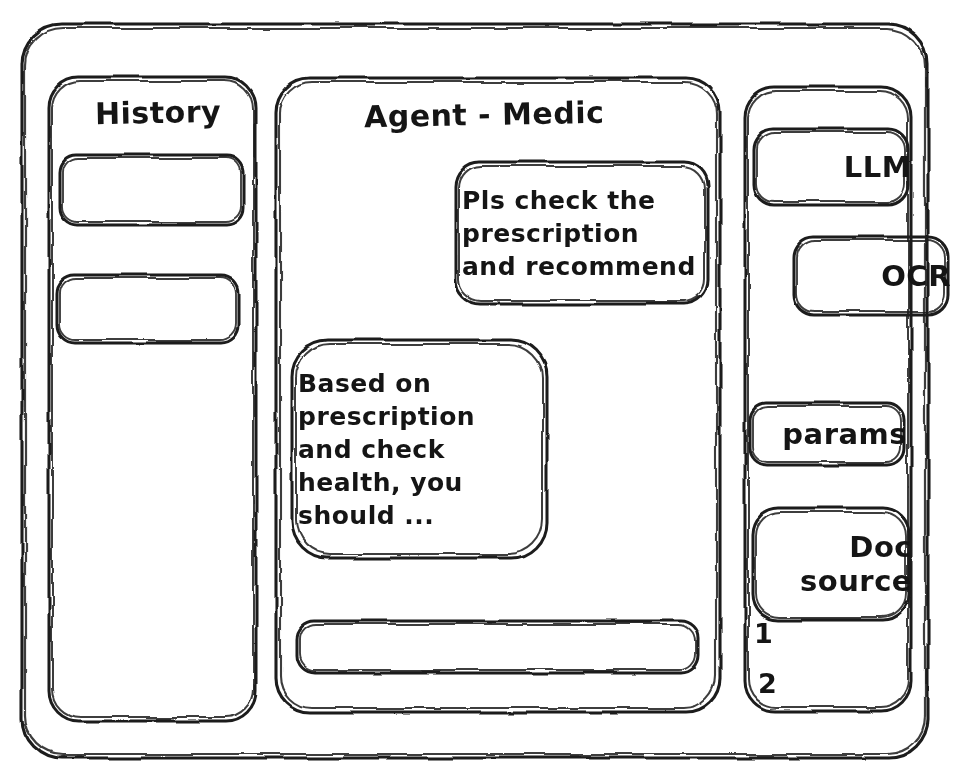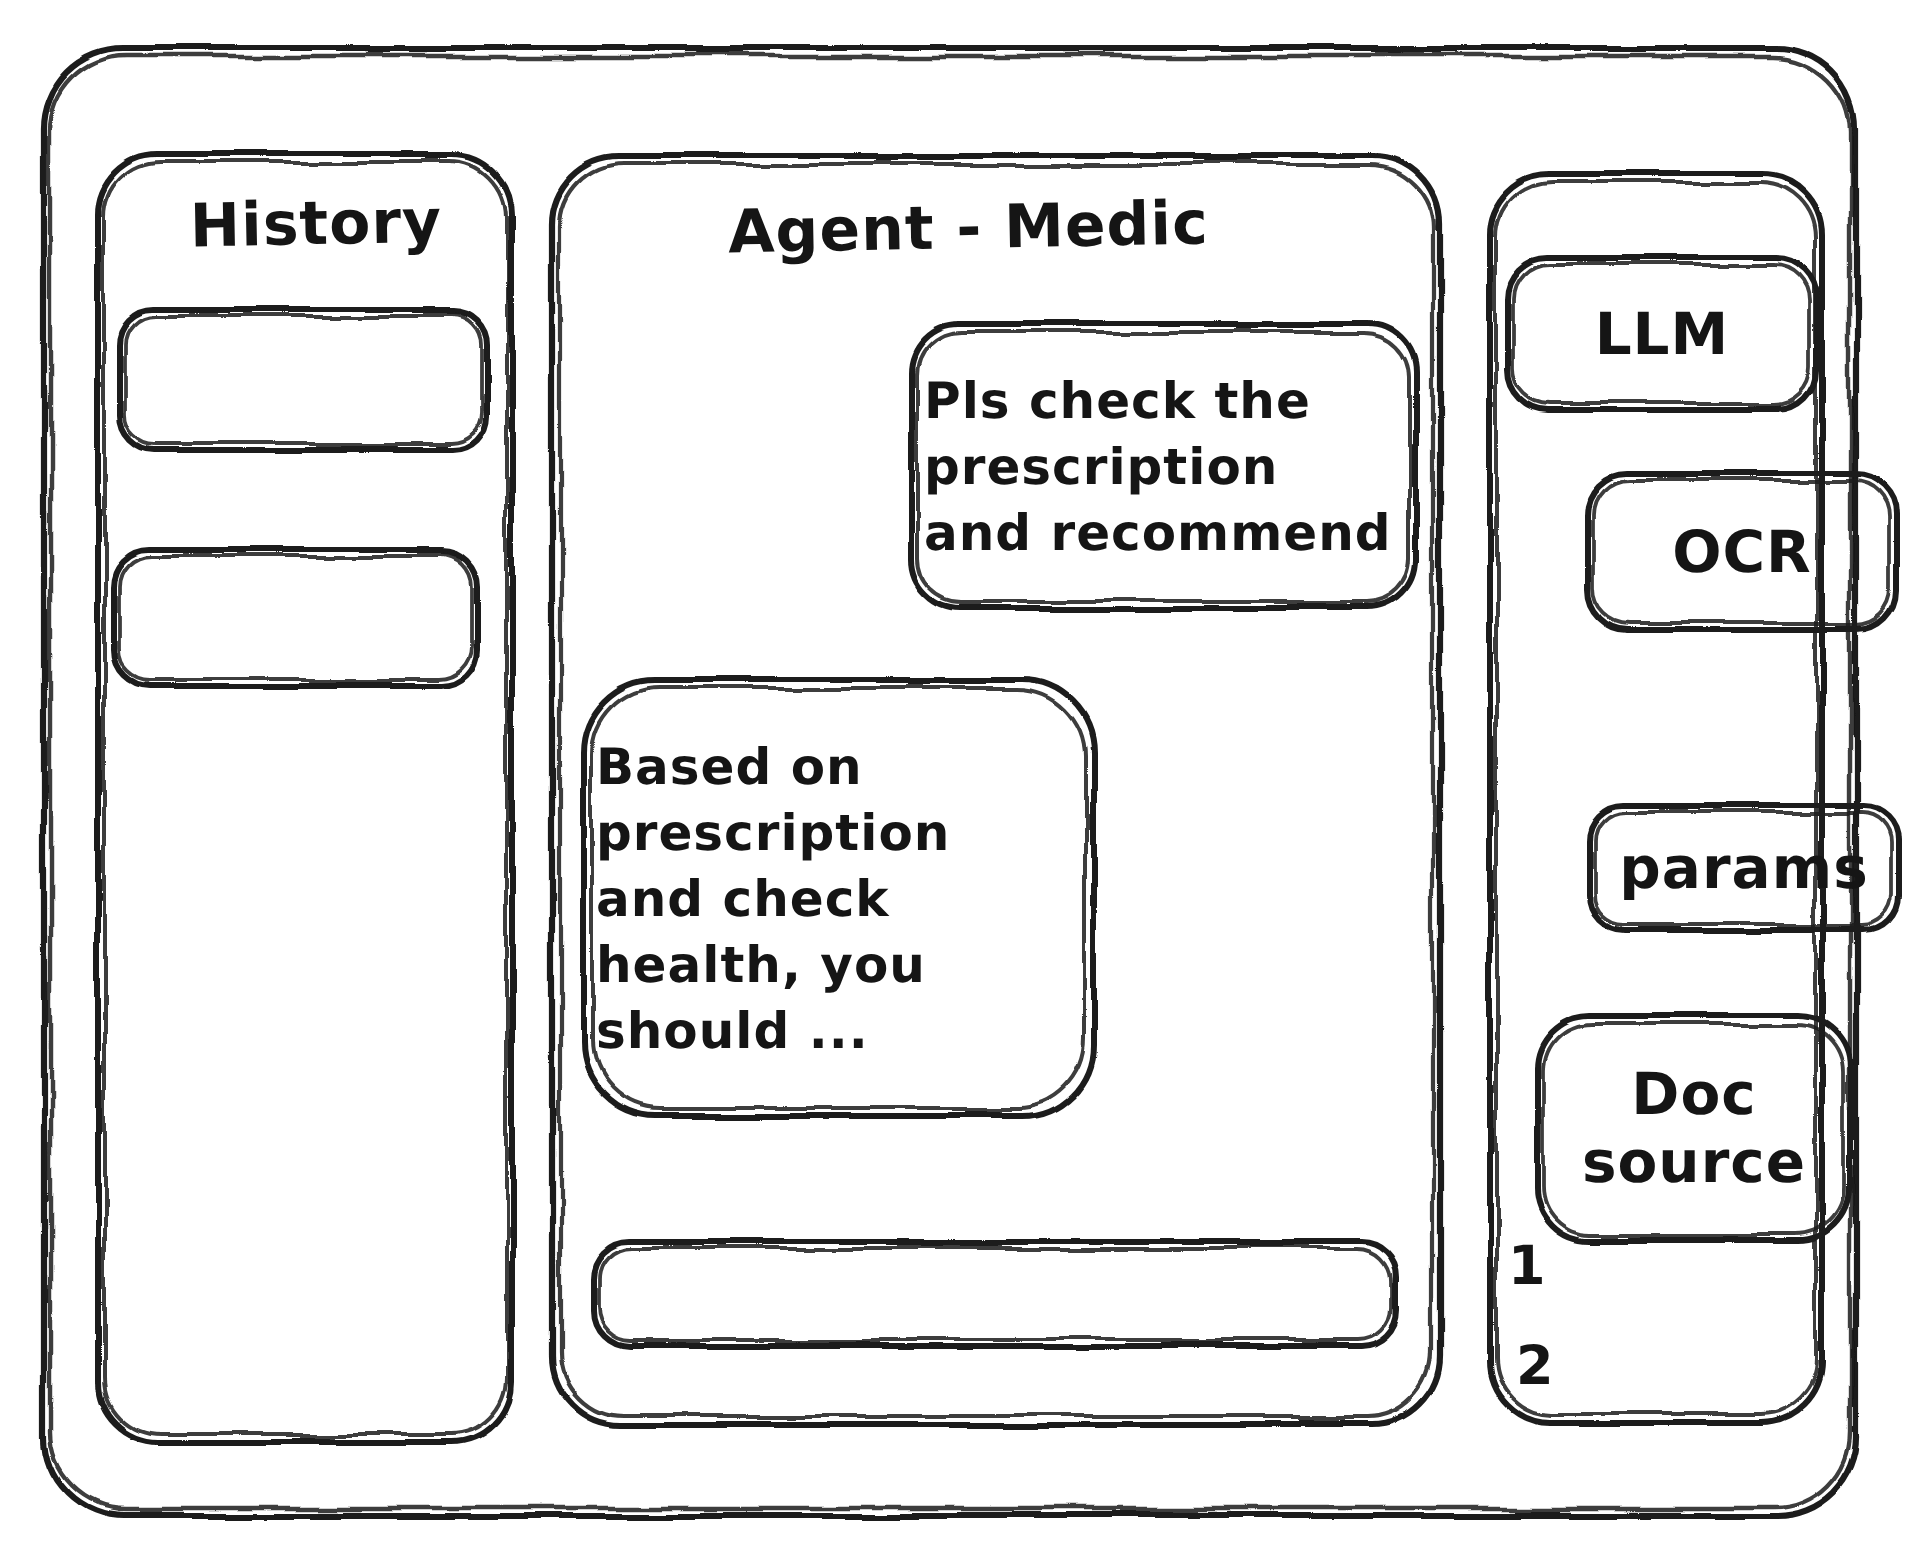--- a/index.html
+++ b/index.html
@@ -74,21 +74,21 @@
     line-height: 33px;
     width: 100%;
     align-self: center;
     padding: 0 10px;
     box-sizing: border-box;
     white-space: pre-line;
   }
   .chip-text {
     font-size: 29px;
     line-height: 34px;
-    text-align: center;
+    text-align: right;
     width: 100%;
     align-self: center;
     white-space: pre-line;
   }
   .list-num {
     position: absolute;
     font-size: 27px;
     line-height: 1;
   }
   .empty-slot { }
@@ -212,31 +212,31 @@
   <div class="box" style="left:791px; top:234px; width:160px; height:84px; cursor:pointer;">
     <svg viewBox="0 0 160 84" preserveAspectRatio="none">
       <rect class="rough-stroke" x="3" y="3" width="154" height="78" rx="20" ry="20" stroke-width="3"></rect>
       <rect class="rough-stroke s2" x="6" y="6" width="148" height="72" rx="18" ry="18" stroke-width="1.9"></rect>
     </svg>
     <div class="content">
       <div class="chip-text hand">OCR</div>
     </div>
   </div>
 
-  <div class="box" style="left:747px; top:400px; width:160px; height:68px; cursor:pointer;margin-left:45px;">
+  <div class="box" style="left:747px; top:400px; width:160px; height:68px; cursor:pointer;">
     <svg viewBox="0 0 160 68" preserveAspectRatio="none">
       <rect class="rough-stroke" x="3" y="3" width="154" height="62" rx="17" ry="17" stroke-width="3"></rect>
       <rect class="rough-stroke s2" x="6" y="6" width="148" height="56" rx="15" ry="15" stroke-width="1.9"></rect>
     </svg>
     <div class="content">
       <div class="chip-text hand">params</div>
     </div>
   </div>
 
-  <div class="box" style="left:750px; top:505px; width:162px; height:118px; cursor:pointer;margin-left:16px;">
+  <div class="box" style="left:750px; top:505px; width:162px; height:118px; cursor:pointer;">
     <svg viewBox="0 0 162 118" preserveAspectRatio="none">
       <rect class="rough-stroke" x="3" y="3" width="156" height="112" rx="26" ry="26" stroke-width="3"></rect>
       <rect class="rough-stroke s2" x="6" y="7" width="150" height="105" rx="24" ry="24" stroke-width="1.9"></rect>
     </svg>
     <div class="content">
       <div class="chip-text hand">Doc
 source</div>
     </div>
   </div>
 

